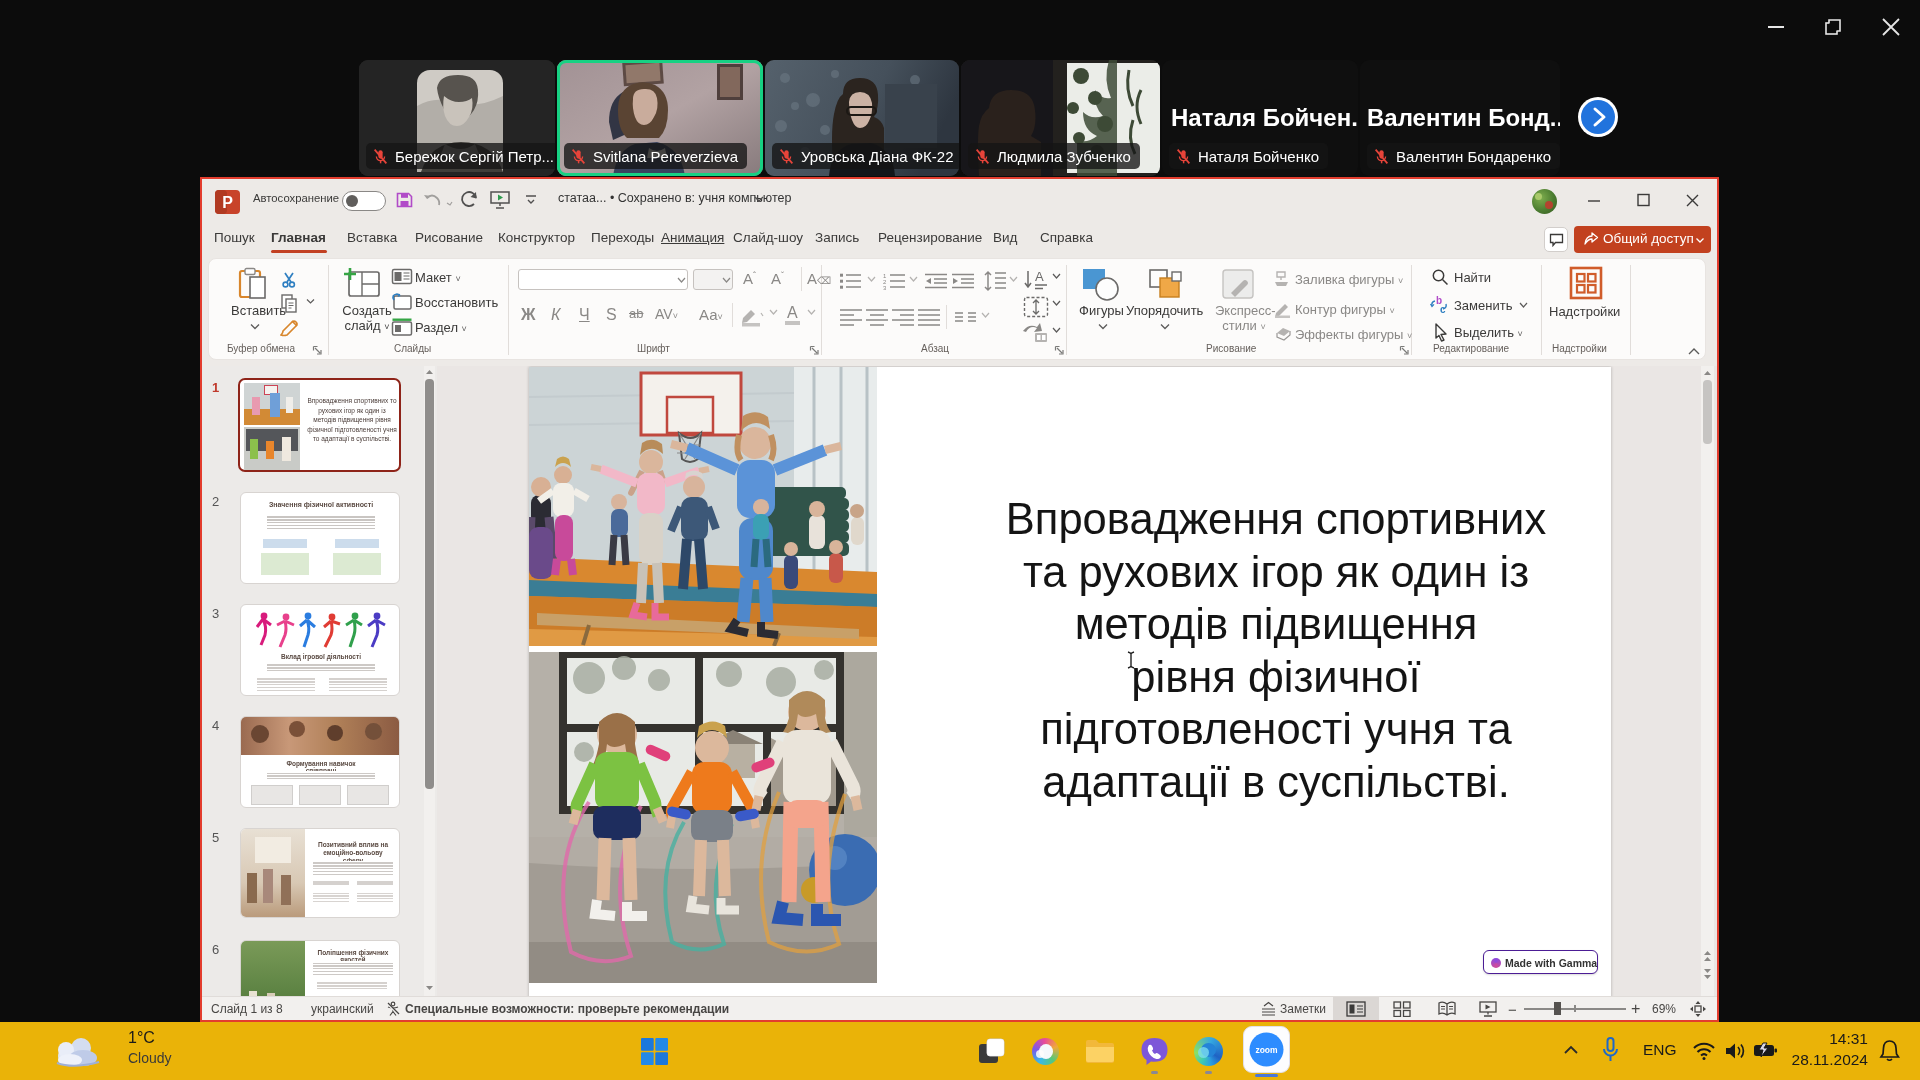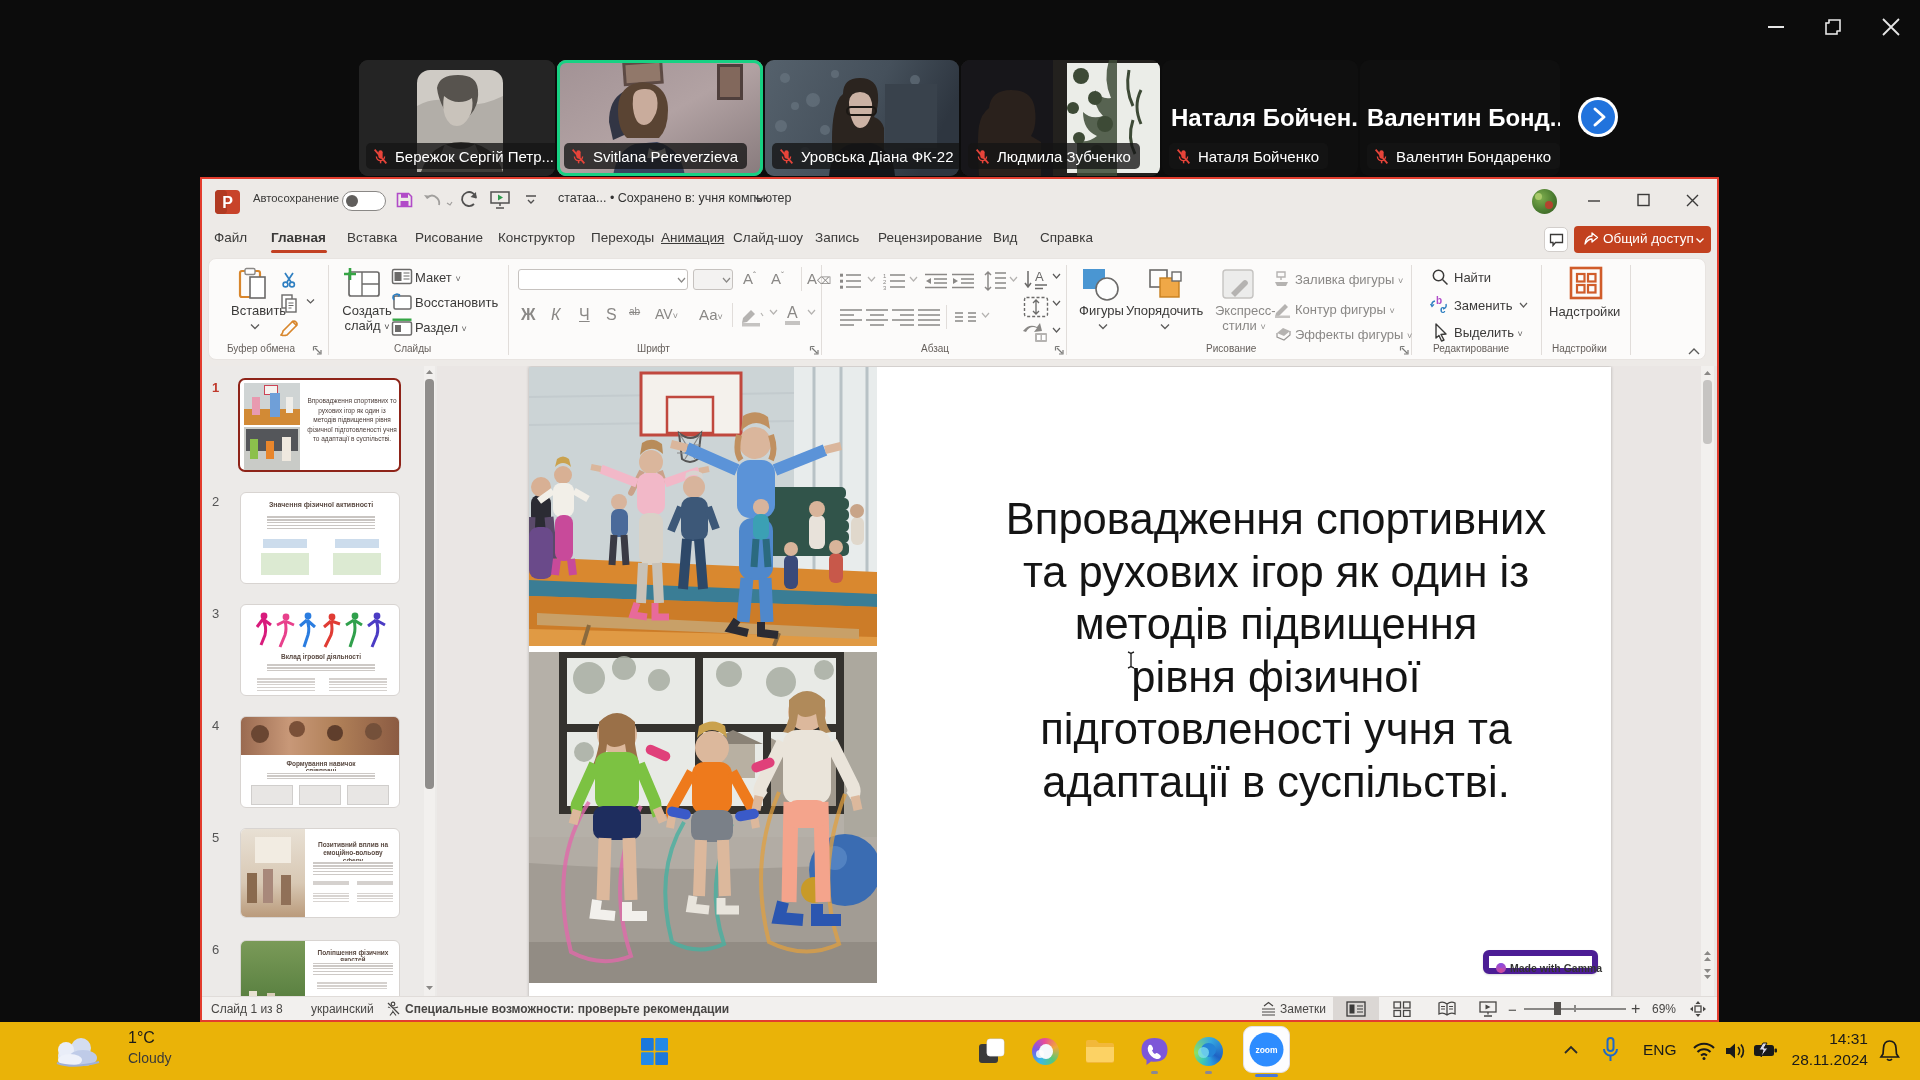--- a/index.html
+++ b/index.html
@@ -226,21 +226,21 @@
     </div>
 
     <svg class="abs" style="left:1384px; top:14px;" width="120" height="14" viewBox="0 0 120 14">
       <line x1="2" y1="8" x2="14" y2="8" stroke="#3b3a39" stroke-width="1.4"></line>
       <rect x="52" y="1.5" width="11" height="11" fill="none" stroke="#3b3a39" stroke-width="1.4"></rect>
       <path d="M101 2 l11 11 M112 2 l-11 11" stroke="#3b3a39" stroke-width="1.4"></path>
     </svg>
   </div>
 
   <div id="menurow" class="abs" style="left:0; top:38px; width:1515px; height:41px; background:#edeae7; font-size:13.5px; color:#3b3a39;">
-    <div class="abs" style="left:12px;  top:13px;">Файл</div>
+    <div class="abs" style="left:12px;  top:13px;">Пошук</div>
     <div class="abs" style="left:69px;  top:13px; font-weight:700;">Главная</div>
     <div class="abs" style="left:69px;  top:33px; width:56px; height:3px; background:#c24022; border-radius:2px;"></div>
     <div class="abs" style="left:145px; top:13px;">Вставка</div>
     <div class="abs" style="left:213px; top:13px;">Рисование</div>
     <div class="abs" style="left:296px; top:13px;">Конструктор</div>
     <div class="abs" style="left:389px; top:13px;">Переходы</div>
     <div class="abs" style="left:459px; top:13px;text-decoration:underline;">Анимация</div>
     <div class="abs" style="left:531px; top:13px;">Слайд-шоу</div>
     <div class="abs" style="left:613px; top:13px;">Запись</div>
     <div class="abs" style="left:676px; top:13px;">Рецензирование</div>
@@ -346,21 +346,21 @@
           </svg>
     </div>
     <div class="abs grayicon" style="left:534px; top:11px; font-size:15px;">А<span style="font-size:9px; vertical-align:6px;">ˆ</span></div>
     <div class="abs grayicon" style="left:562px; top:11px; font-size:15px;">А<span style="font-size:9px; vertical-align:6px;">ˇ</span></div>
     <div class="abs" style="left:592px; top:8px; width:1px; height:24px; background:#e1ddda;"></div>
     <div class="abs grayicon" style="left:598px; top:11px; font-size:15px;">А<span style="font-size:10px;">⌫</span></div>
     <div class="abs grayicon" style="left:312px; top:47px; font-size:16px; font-weight:700;">Ж</div>
     <div class="abs grayicon" style="left:342px; top:47px; font-size:16px; font-style:italic;">К</div>
     <div class="abs grayicon" style="left:370px; top:47px; font-size:16px; text-decoration:underline;">Ч</div>
     <div class="abs grayicon" style="left:397px; top:47px; font-size:16px;">S</div>
-    <div class="abs grayicon" style="left:420px; top:47px; font-size:10px; text-decoration:line-through;">ab</div>
+    <div class="abs grayicon" style="left:420px; top:47px; font-size:13px; text-decoration:line-through;">ab</div>
     <div class="abs grayicon" style="left:446px; top:47px; font-size:14px;">AV<span style="font-size:9px;">˅</span></div>
     <div class="abs grayicon" style="left:490px; top:47px; font-size:15px;">Аа<span style="font-size:9px;">˅</span></div>
     <div class="abs" style="left:523px; top:44px; width:1px; height:24px; background:#e1ddda;"></div>
     <svg class="abs" style="left:531px; top:46px;" width="26" height="22" viewBox="0 0 26 22">
       <path d="M3 13 l8 -8 l4 4 l-8 8 l-5 1 Z" fill="#b5b3b1"></path>
       <rect x="2" y="18" width="18" height="3.5" fill="#c5c3c1"></rect>
       <path d="M21 8 l2 3" stroke="#b5b3b1" stroke-width="1.2"></path>
     </svg>
     <svg class="abs" style="left:560px; top:50px;" width="9" height="7" viewBox="0 0 9 7">
           <path d="M1 1 l3.5 4 l3.5 -4" fill="none" stroke="#b5b3b1" stroke-width="1.2"></path>
@@ -887,21 +887,21 @@
           <g>
             <rect x="116" y="96" width="26" height="10" rx="5" fill="#e0407a" transform="rotate(24 129 101)"></rect>
             <rect x="222" y="108" width="24" height="10" rx="5" fill="#e0407a" transform="rotate(-20 234 113)"></rect>
             <rect x="138" y="156" width="24" height="10" rx="5" fill="#3a5ac8" transform="rotate(12 150 161)"></rect>
             <rect x="206" y="158" width="24" height="10" rx="5" fill="#3a5ac8" transform="rotate(-10 218 163)"></rect>
           </g>
         </svg>
 
         <div class="abs" style="left:397px; top:126px; width:700px; font-size:43.5px; line-height:52.5px; color:#141414; text-align:center; white-space:nowrap;">Впровадження спортивних<br>та рухових ігор як один із<br>методів підвищення<br>рівня фізичної<br>підготовленості учня та<br>адаптації в суспільстві.</div>
 
-        <div class="abs" style="left:954px; top:583px; width:115px; height:24px; background:#fff; border:6px solid #4c1d95; border-radius:6px; box-shadow:0 1px 2px rgba(0,0,0,.15); white-space:nowrap;">
+        <div class="abs" style="left:954px; top:583px; width:115px; height:24px; background:#fff; border:1px solid #4c1d95; border-radius:6px; box-shadow:0 1px 2px rgba(0,0,0,.15); white-space:nowrap;">
           <div class="abs" style="left:7px; top:7px; width:10px; height:10px; border-radius:5px; background:conic-gradient(#8a4ae0,#d04a9a,#8a4ae0);"></div>
           <div class="abs" style="left:21px; top:6px; font-size:10.5px; color:#333; font-weight:700;">Made with Gamma</div>
         </div>
       </div>
 
       <svg class="abs" style="left:688px; top:284px;" width="12" height="20" viewBox="0 0 12 20">
         <path d="M3 2 q3 1 3 2 q0 -1 3 -2 M6 4 v12 M3 18 q3 -1 3 -2 q0 1 3 2" fill="none" stroke="#222" stroke-width="1.4"></path>
       </svg>
     </div>
 

